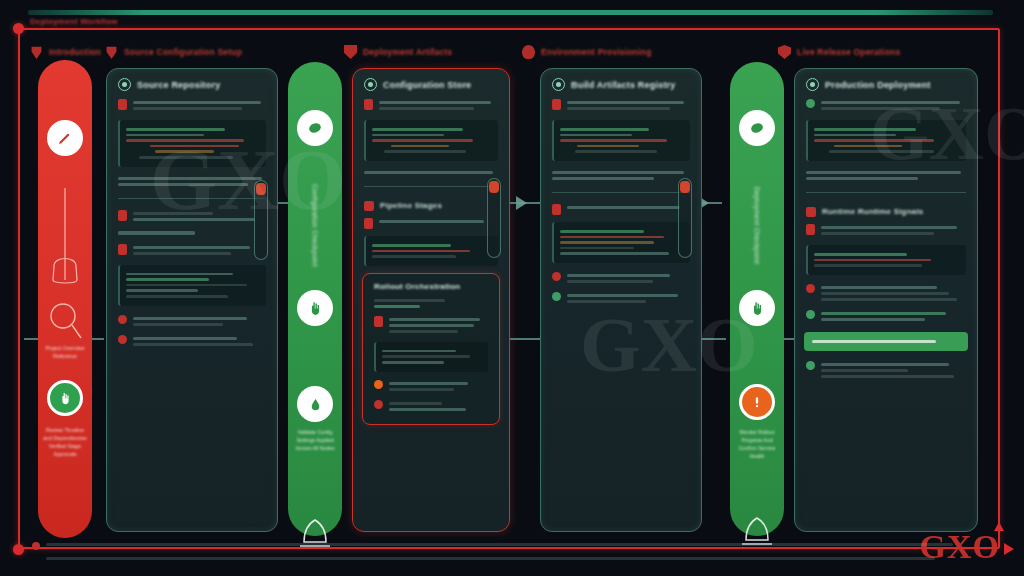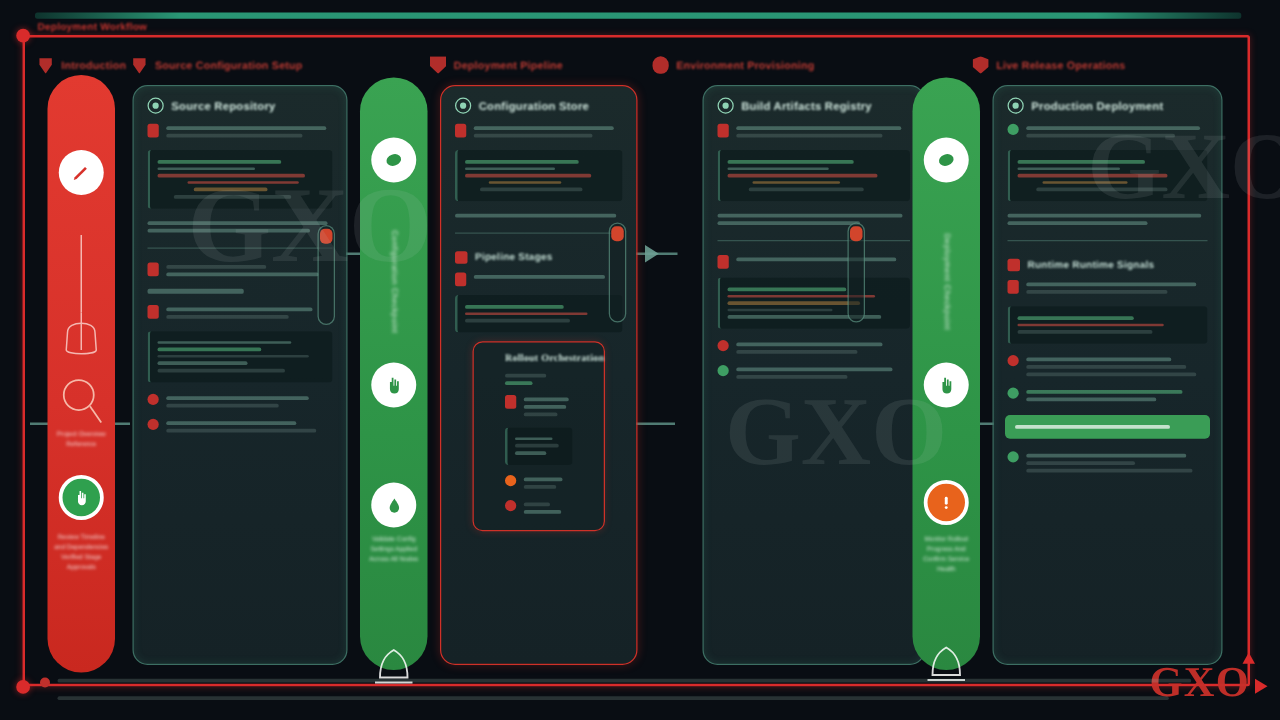--- a/index.html
+++ b/index.html
@@ -130,24 +130,23 @@
   }
   .codeblock .line { height: 2.6px; }
 
   .sub-head { display:flex; align-items:center; gap:6px; padding: 7px 11px 3px; }
   .sub-head .sico { width:10px;height:10px;border-radius:2px;background:#c0302c;flex:0 0 10px; }
   .sub-head .stxt { font-size:8px;font-weight:700;color:#c2dcd3; }
 
   .divider { height:1px;background:rgba(120,190,165,.3);margin:7px 11px; }
 
   .nested-red {
-    margin: 7px 25px; padding: 6px 16px 8px; border-radius: 8px;
+    margin: 7px 9px; padding: 6px 2px 8px; border-radius: 8px;
     border: 1.6px solid #cf3128; background: rgba(20,34,36,.55);
     box-shadow: 0 0 6px rgba(207,49,40,.25);
-    font-family: Liberation Serif, serif;
   }
   .green-banner {
     margin: 6px 9px; padding: 5px 8px; border-radius: 4px;
     background: #3a9d56;
   }
   .green-banner .line { background: rgba(255,255,255,.7); height: 3.2px; }
 
   
   .conn { position:absolute; height:2px; background:#5d8f85; opacity:.85; }
   .conn-head {
@@ -198,21 +197,21 @@
   <div class="col-head" style="left:30px; top:45px;">
     <div class="glyph pin"></div>
     <div class="txt blur-text">Introduction</div>
   </div>
   <div class="col-head" style="left:105px; top:45px;">
     <div class="glyph pin"></div>
     <div class="txt blur-text">Source Configuration Setup</div>
   </div>
   <div class="col-head" style="left:344px; top:45px;">
     <div class="glyph tag"></div>
-    <div class="txt blur-text">Deployment Pipeline</div>
+    <div class="txt blur-text">Deployment Artifacts</div>
   </div>
   <div class="col-head" style="left:522px; top:45px;">
     <div class="glyph flame"></div>
     <div class="txt blur-text">Environment Provisioning</div>
   </div>
   <div class="col-head" style="left:778px; top:45px;">
     <div class="glyph badge"></div>
     <div class="txt blur-text">Live Release Operations</div>
   </div>
 
@@ -426,21 +425,21 @@
           <span class="bar line l-dim" style="width:54%"></span>
           <span class="bar line l-teal" style="width:78%"></span>
         </span>
       </div>
     </div>
   </div>
   <div class="side-tab" style="left:487px; top:178px;">
     <div class="cap"></div>
   </div>
 
-  <div class="card teal" style="left:562px; top:68px; width:178px; height:464px;">
+  <div class="card teal" style="left:540px; top:68px; width:162px; height:464px;">
     <div class="card-title">
       <span class="tico">
           <i></i>
         </span>
       <span class="ttxt blur-text">Build Artifacts Registry</span>
     </div>
     <div class="bullet-row">
       <span class="dot"></span>
       <span class="body">
         <span class="bar line l-teal" style="width:95%"></span>

